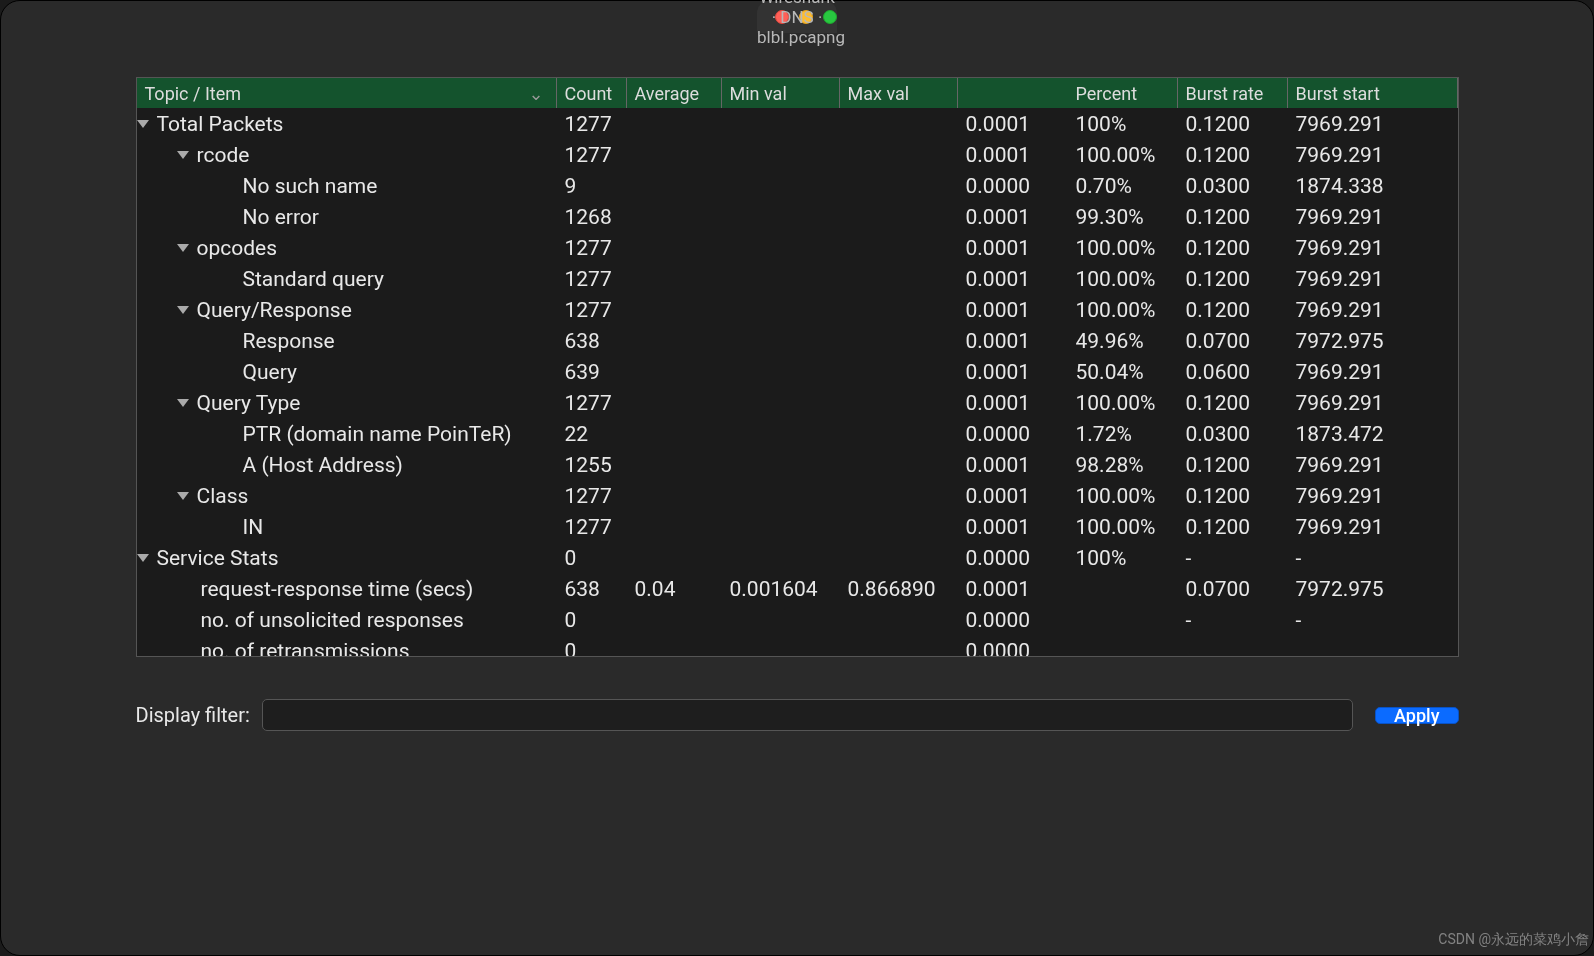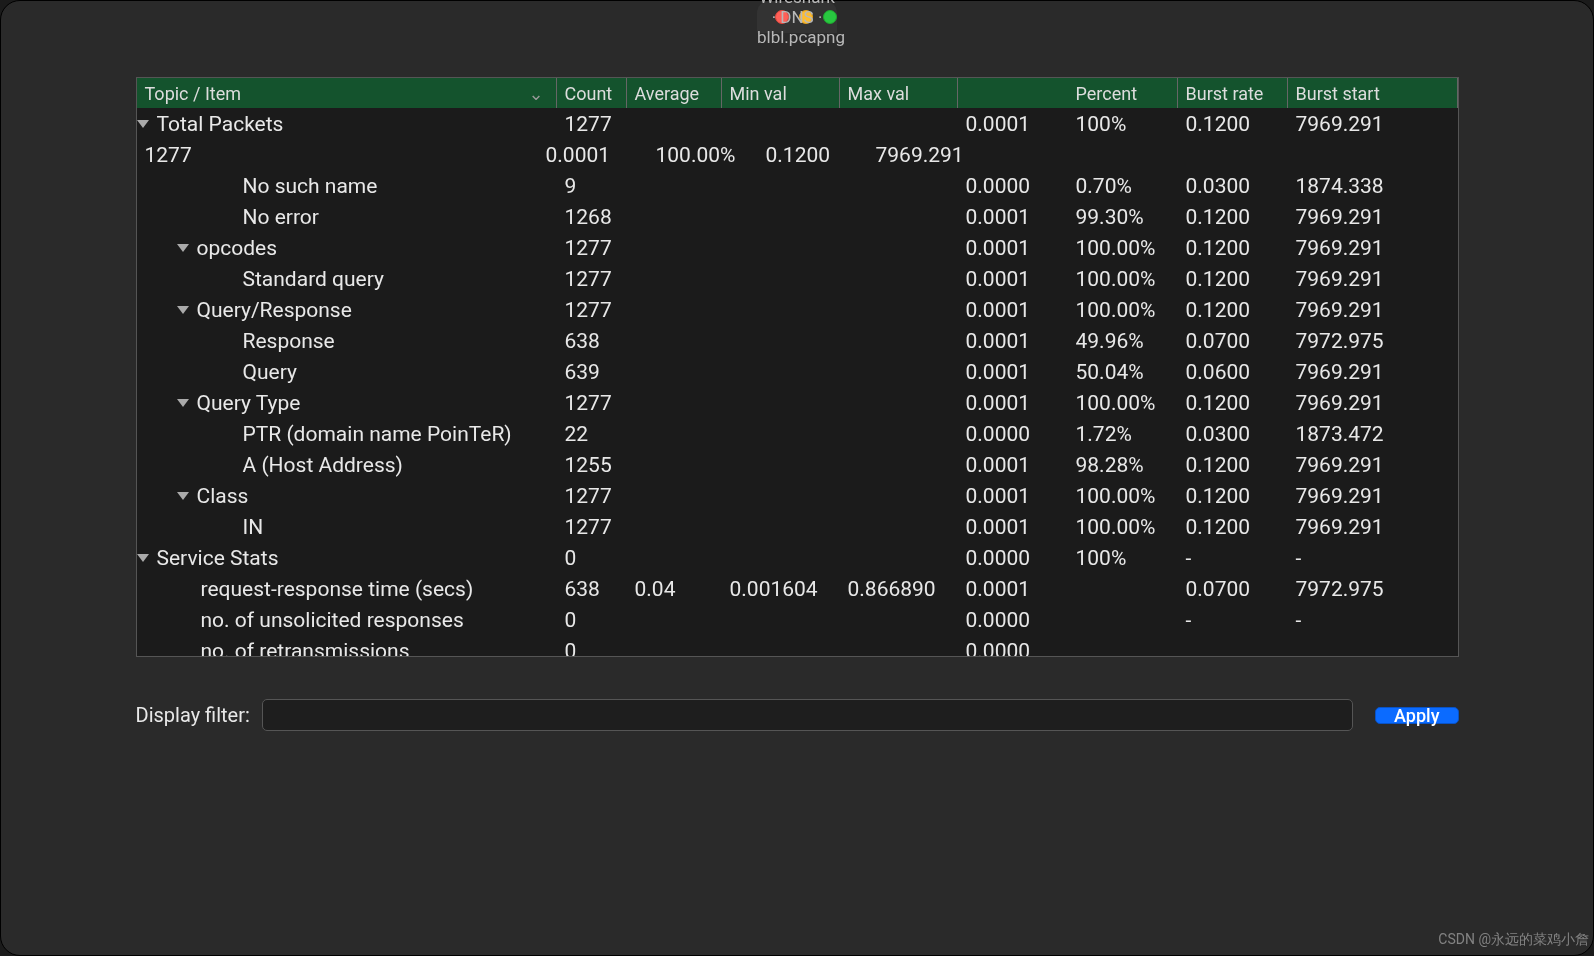--- a/index.html
+++ b/index.html
@@ -110,20 +110,24 @@
             <div class="cell count">1277</div>
             <div class="cell avg"></div>
             <div class="cell min"></div>
             <div class="cell max"></div>
             <div class="cell rate">0.0001</div>
             <div class="cell pct">100%</div>
             <div class="cell burst">0.1200</div>
             <div class="cell bstart">7969.291</div>
           </div>
           <div class="row">
+            <div class="cell topic indent-1">
+              <span class="disclosure"></span>
+              <span>rcode</span>
+            </div>
             <div class="cell count">1277</div>
             <div class="cell avg"></div>
             <div class="cell min"></div>
             <div class="cell max"></div>
             <div class="cell rate">0.0001</div>
             <div class="cell pct">100.00%</div>
             <div class="cell burst">0.1200</div>
             <div class="cell bstart">7969.291</div>
           </div>
           <div class="row">

